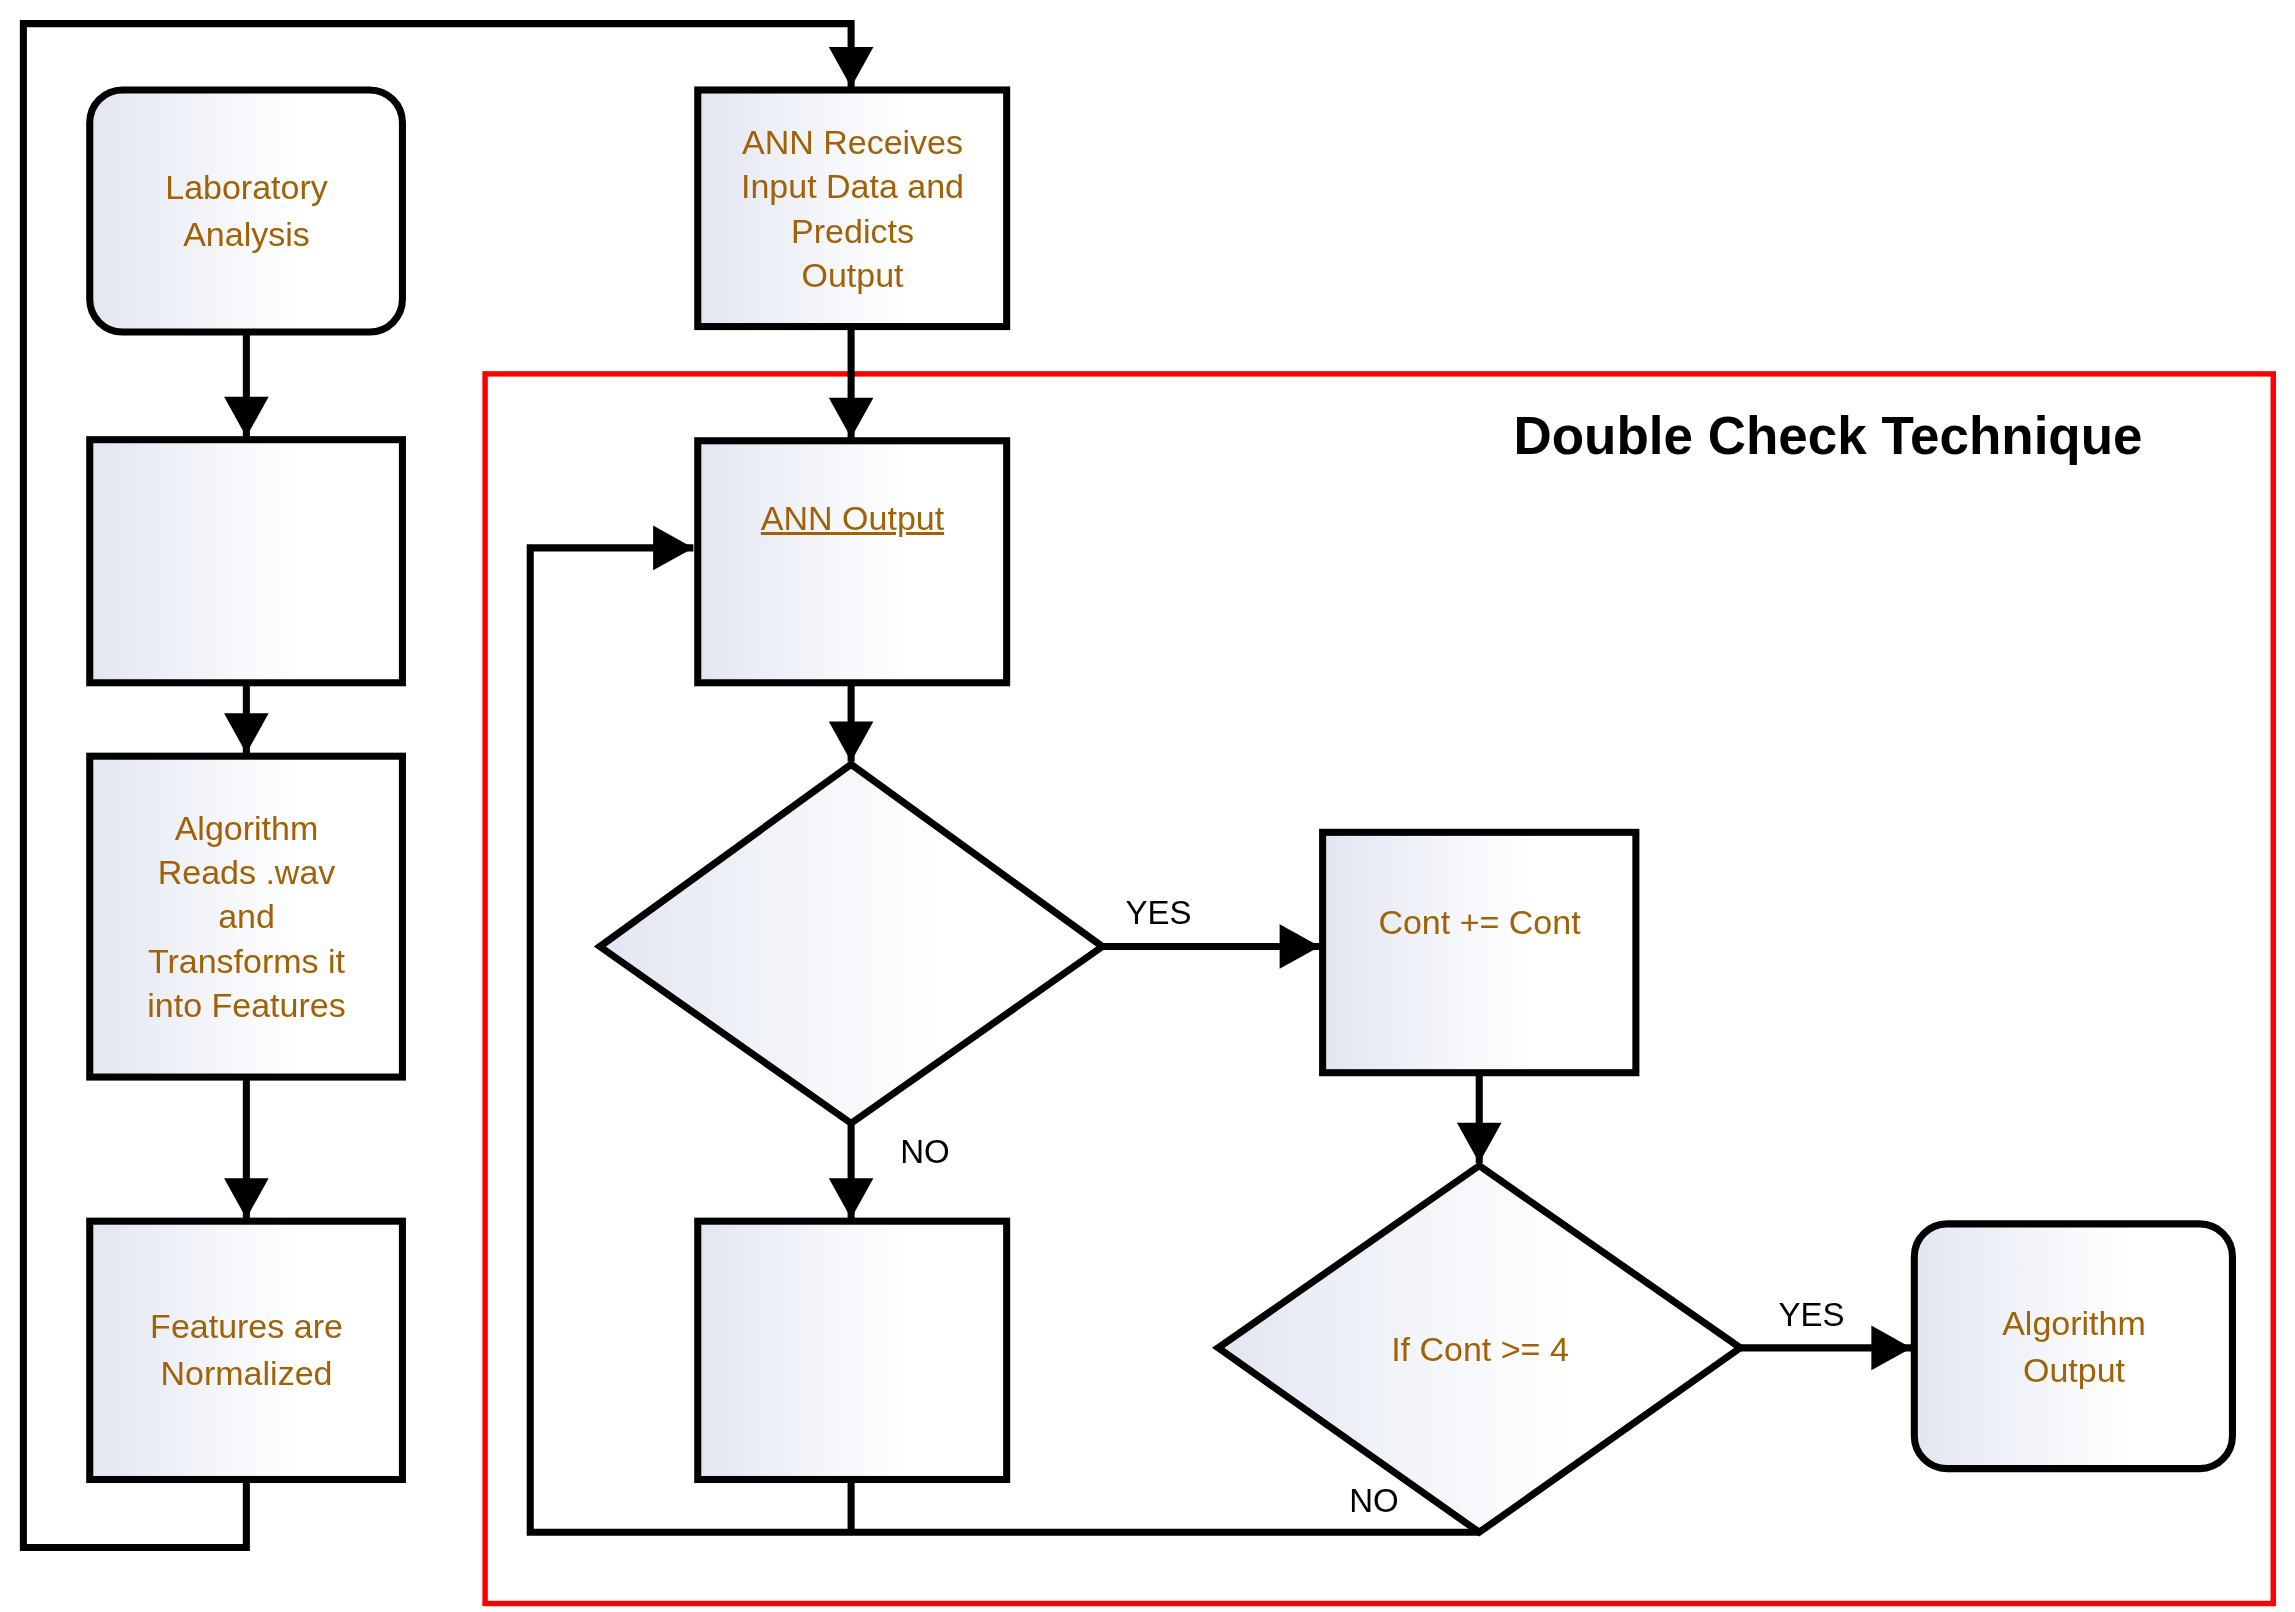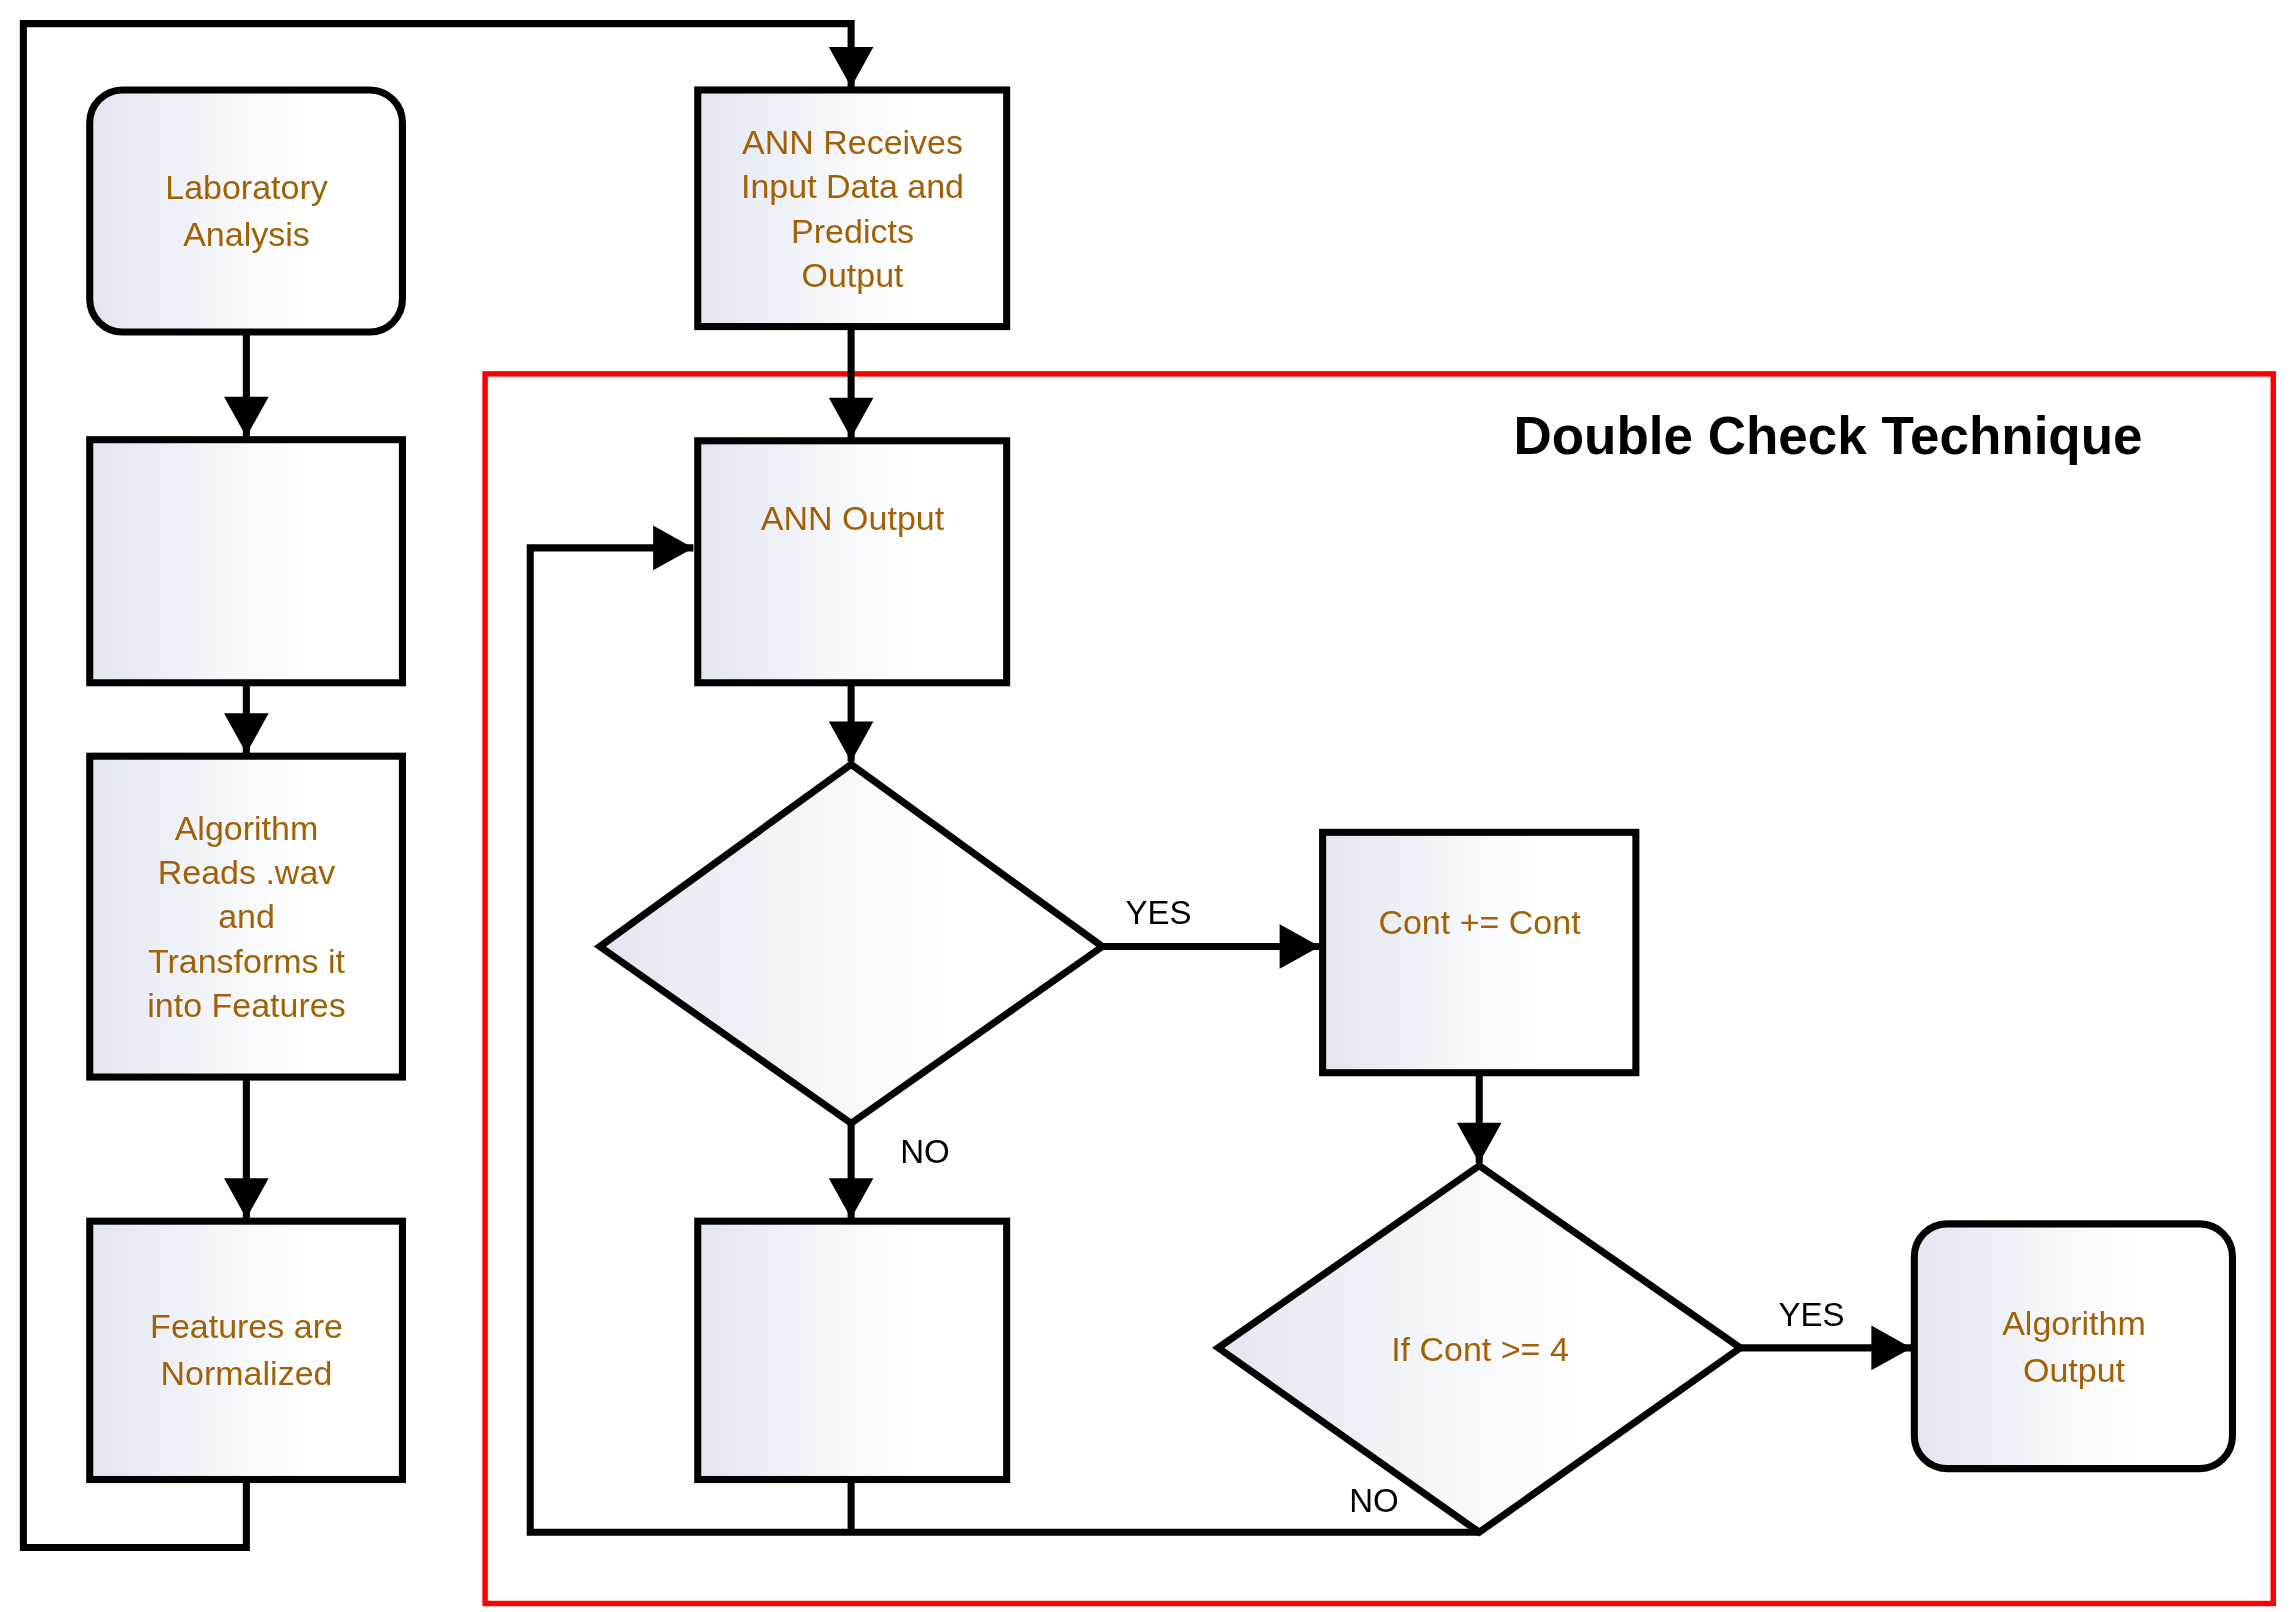--- a/index.html
+++ b/index.html
@@ -97,21 +97,21 @@
 Reads .wav
 and
 Transforms it
 into Features</div>
   <div class="nodelabel" style="left:90px;top:1221px;width:313px;height:258px;">Features are
 Normalized</div>
   <div class="nodelabel" style="left:698px;top:90px;width:309px;height:237px;line-height:1.3;">ANN Receives
 Input Data and
 Predicts
 Output</div>
-  <div class="nodelabel" style="left:698px;top:441px;width:309px;height:242px;align-items:flex-start;padding-top:54px;box-sizing:border-box;">ANN Output</div>
+  <div class="nodelabel" style="left:698px;top:441px;width:309px;height:242px;align-items:flex-start;padding-top:54px;box-sizing:border-box;text-decoration:underline;">ANN Output</div>
   <div class="nodelabel" style="left:1323px;top:832px;width:313px;height:180px;">Cont += Cont</div>
   <div class="nodelabel" style="left:1246px;top:1246px;width:468px;height:207px;">If Cont &gt;= 4</div>
   <div class="nodelabel" style="left:1915px;top:1224px;width:318px;height:245px;">Algorithm
 Output</div>
 
   <div class="edgelabel" style="left:1096px;top:886px;width:125px;height:52px;">YES</div>
   <div class="edgelabel" style="left:865px;top:1125px;width:120px;height:52px;">NO</div>
   <div class="edgelabel" style="left:1749px;top:1288px;width:125px;height:52px;">YES</div>
   <div class="edgelabel" style="left:1314px;top:1474px;width:120px;height:52px;">NO</div>
 

